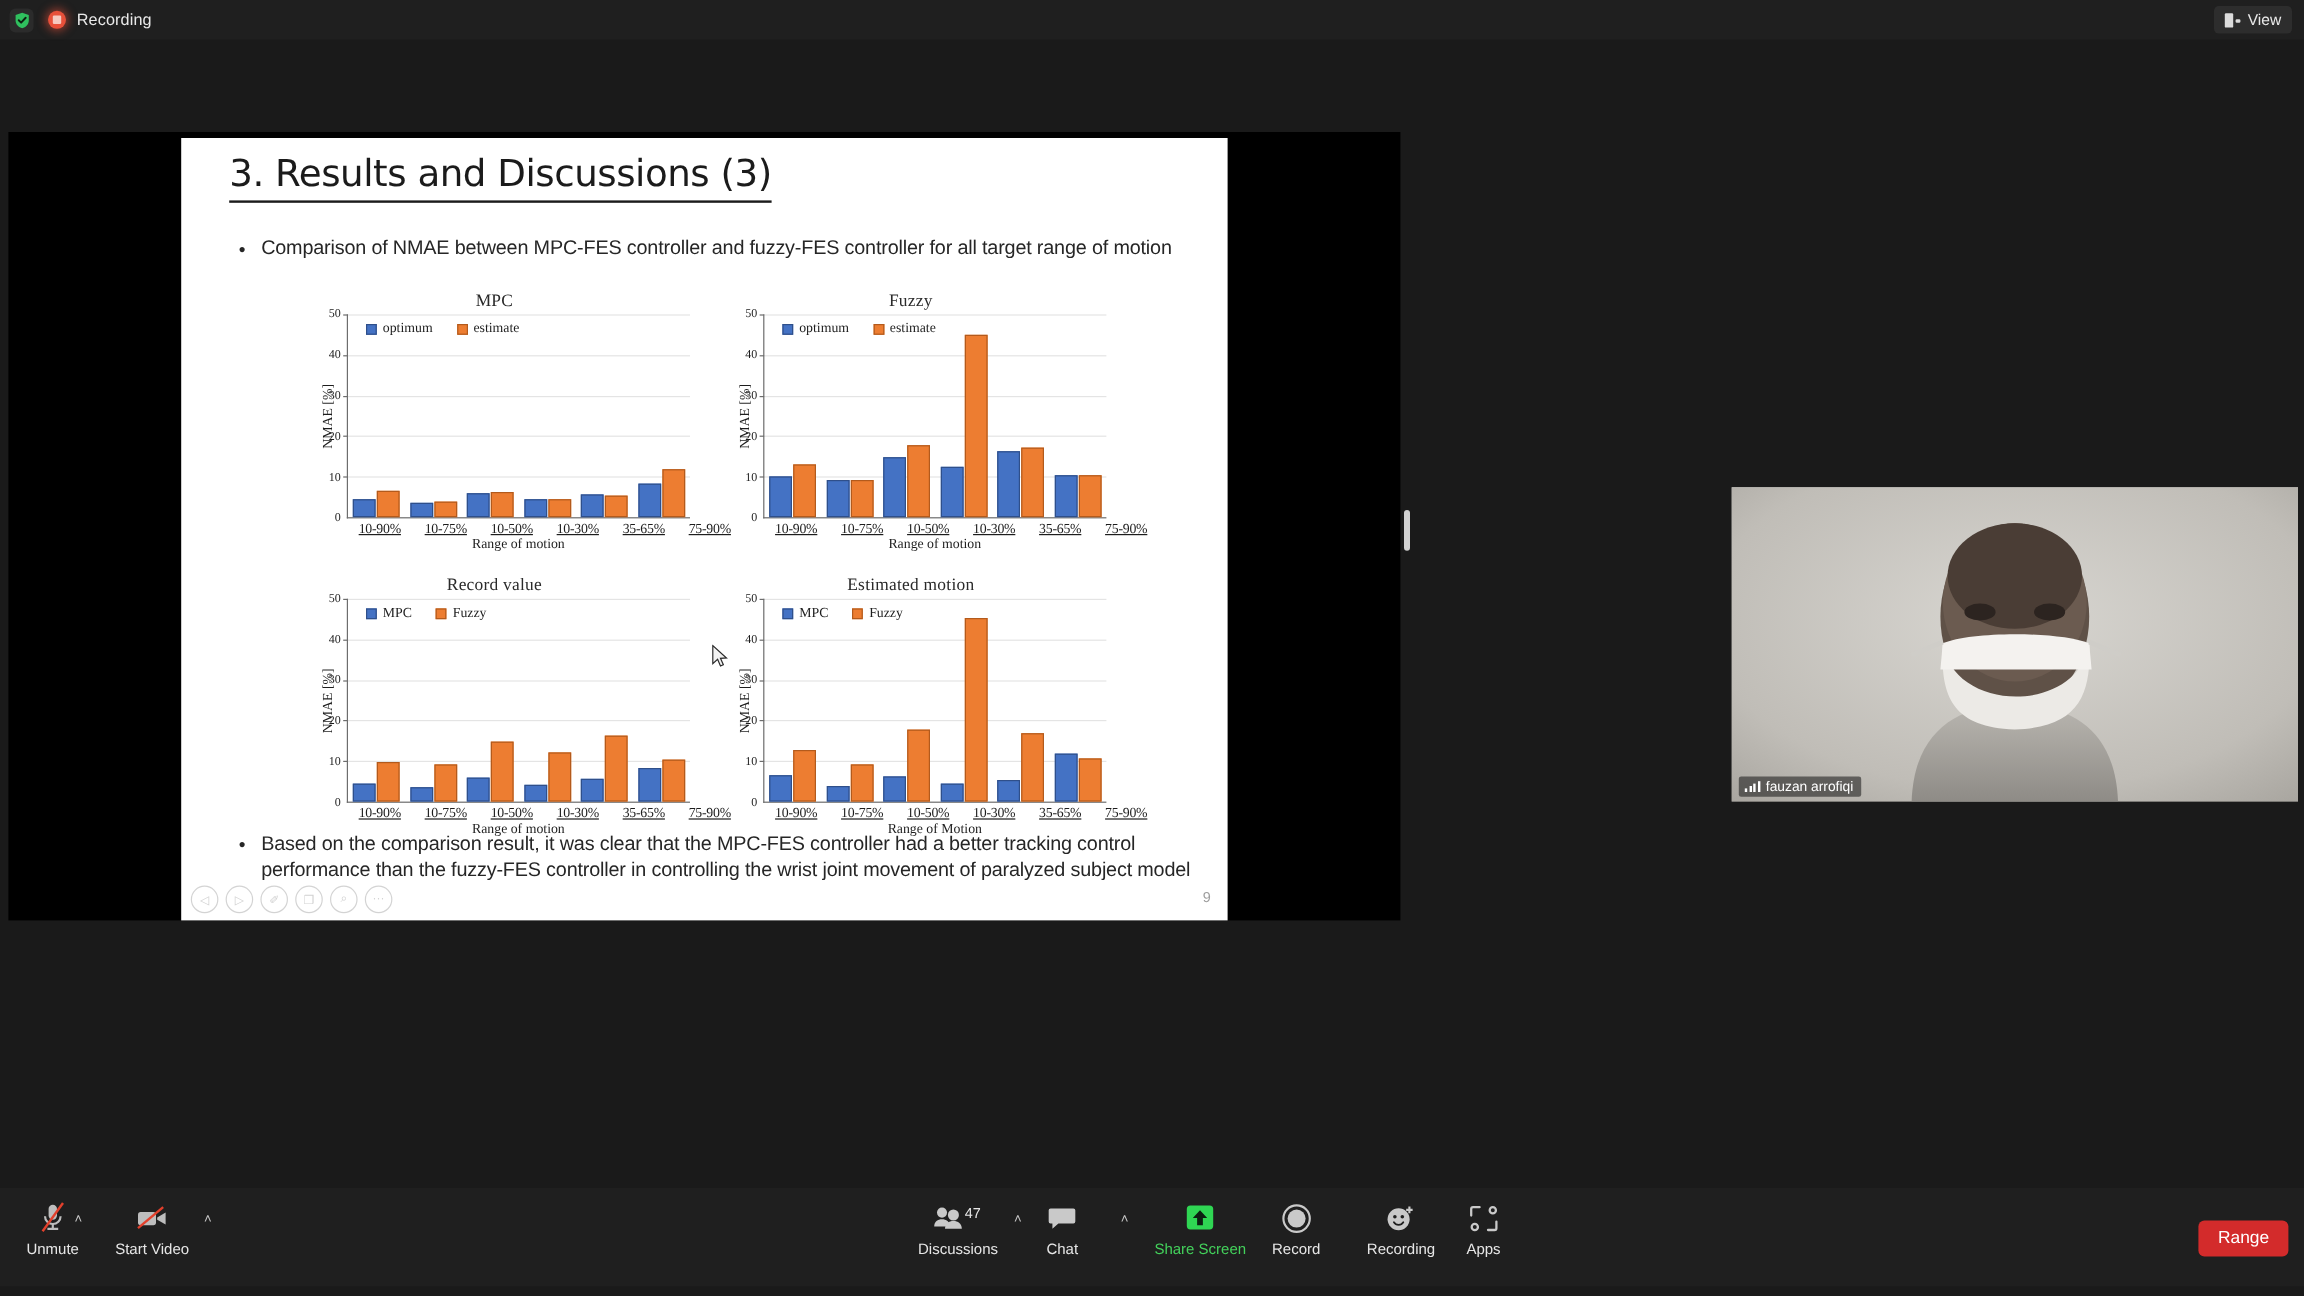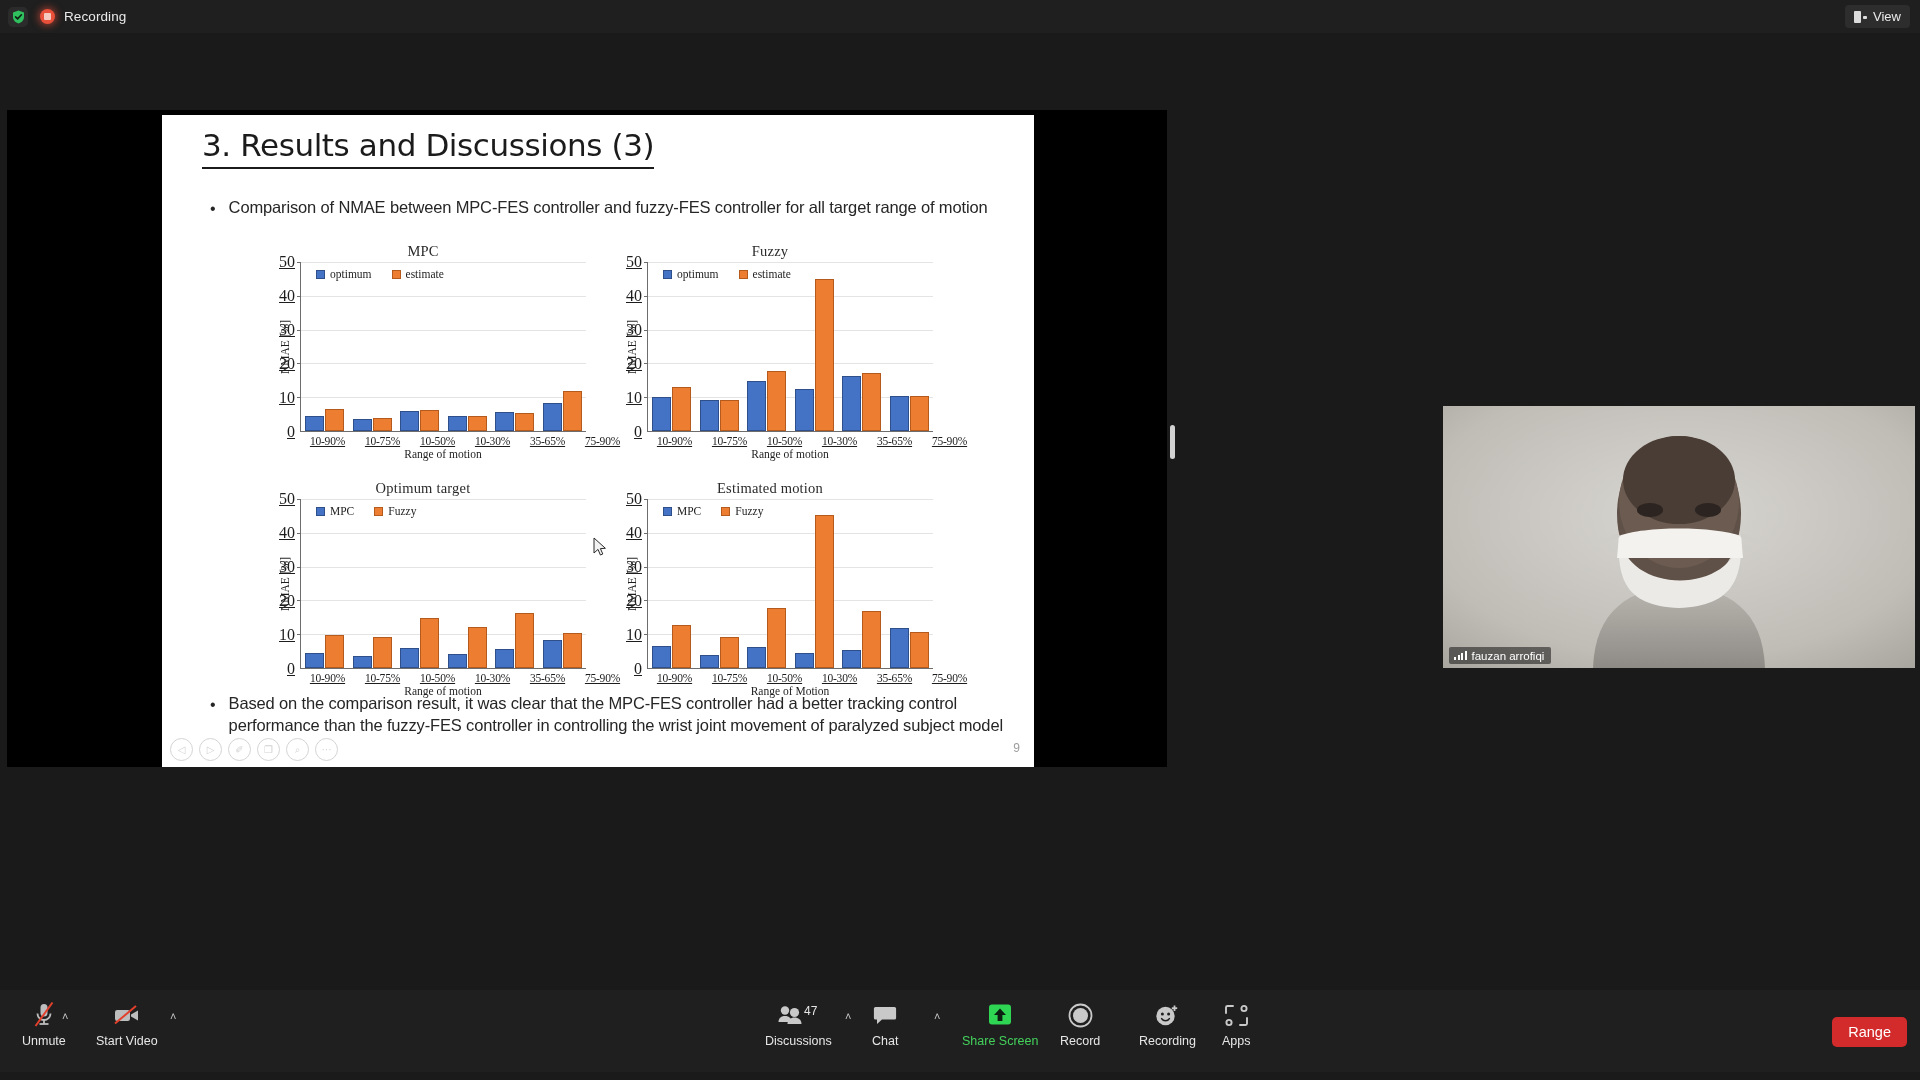--- a/index.html
+++ b/index.html
@@ -35,21 +35,21 @@
   .view-ico { width: 13px; height: 12px; position: relative; }
   .view-ico .b1 { position:absolute; left:0; top:0; width:7px; height:12px; background:#dcdcdc; border-radius:1px; }
   .view-ico .b2 { position:absolute; left:9px; top:5px; width:4px; height:3px; background:#dcdcdc; border-radius:1px; }
 
   
   .stage {
     position: absolute; left: 7px; top: 110px; width: 1160px; height: 657px;
     background: #000;
   }
   .slide {
-    position: absolute; left: 155px; top: 5px; width: 872px; height: 652px;
+    position: absolute; left: 144px; top: 5px; width: 872px; height: 652px;
     background: #fff; overflow: hidden;
   }
   .slide-title {
     position: absolute; left: 40px; top: 13px;
     font-family: "DejaVu Sans", sans-serif;
     font-size: 31px; color: #1b1b1b; letter-spacing: -0.4px;
     border-bottom: 2px solid #1b1b1b; padding-bottom: 4px; line-height: 1.12;
   }
   .bullet {
     position: absolute; display: flex; gap: 13px;
@@ -84,23 +84,22 @@
     text-align: center; font-size: 14.5px; color: #2a2a2a; margin-bottom: 2px;
     letter-spacing: .2px;
   }
   .plotwrap { position: relative; width: 100%; }
   .ylabel {
     position: absolute; left: 0; top: 50%; transform: translateY(-50%) rotate(-90deg);
     transform-origin: center; font-size: 11.5px; white-space: nowrap; color: #1d1d1d;
   }
   .ticks { position: absolute; left: 14px; top: 0; width: 26px; height: 100%; }
   .ticks span {
-    position: absolute; right: 3px; font-size: 16px; transform: translateY(-50%);
+    position: absolute; right: 3px; font-size: 10px; transform: translateY(-50%);
     color: #1d1d1d;
-    text-decoration: underline;
   }
   .plot {
     position: absolute; left: 42px; top: 0; right: 2px; bottom: 0;
     border-left: 1.4px solid #6d6d6d; border-bottom: 1.4px solid #6d6d6d;
   }
   .grid { position: absolute; left: 0; right: 0; height: 1px; background: #e4e4e4; }
   .bars { position: absolute; left: 0; right: 0; bottom: 0; top: 0; display: flex; }
   .grp { flex: 1; display: flex; align-items: flex-end; justify-content: center; gap: 1px; position: relative; }
   .grp .bar { width: 19px; }
   .bar.s0 { background: #4472c4; border: .8px solid #2f4f8a; }
@@ -333,21 +332,21 @@
               <span>10-90%</span>
               <span>10-75%</span>
               <span>10-50%</span>
               <span>10-30%</span>
               <span>35-65%</span>
               <span>75-90%</span>
             </div>
             <div class="xlabel">Range of motion</div>
           </div>
           <div class="chart" style="left: 96px; top: 365px; width: 330px;">
-            <div class="ch-title">Optimum target</div>
+            <div class="ch-title">Record value</div>
             <div class="plotwrap" style="height: 170px;">
               <div class="ylabel">NMAE [%]</div>
               <div class="ticks">
                 <span style="top: 100%;">0</span>
                 <span style="top: 80%;">10</span>
                 <span style="top: 60%;">20</span>
                 <span style="top: 40%;">30</span>
                 <span style="top: 20%;">40</span>
                 <span style="top: 0%;">50</span>
               </div>

